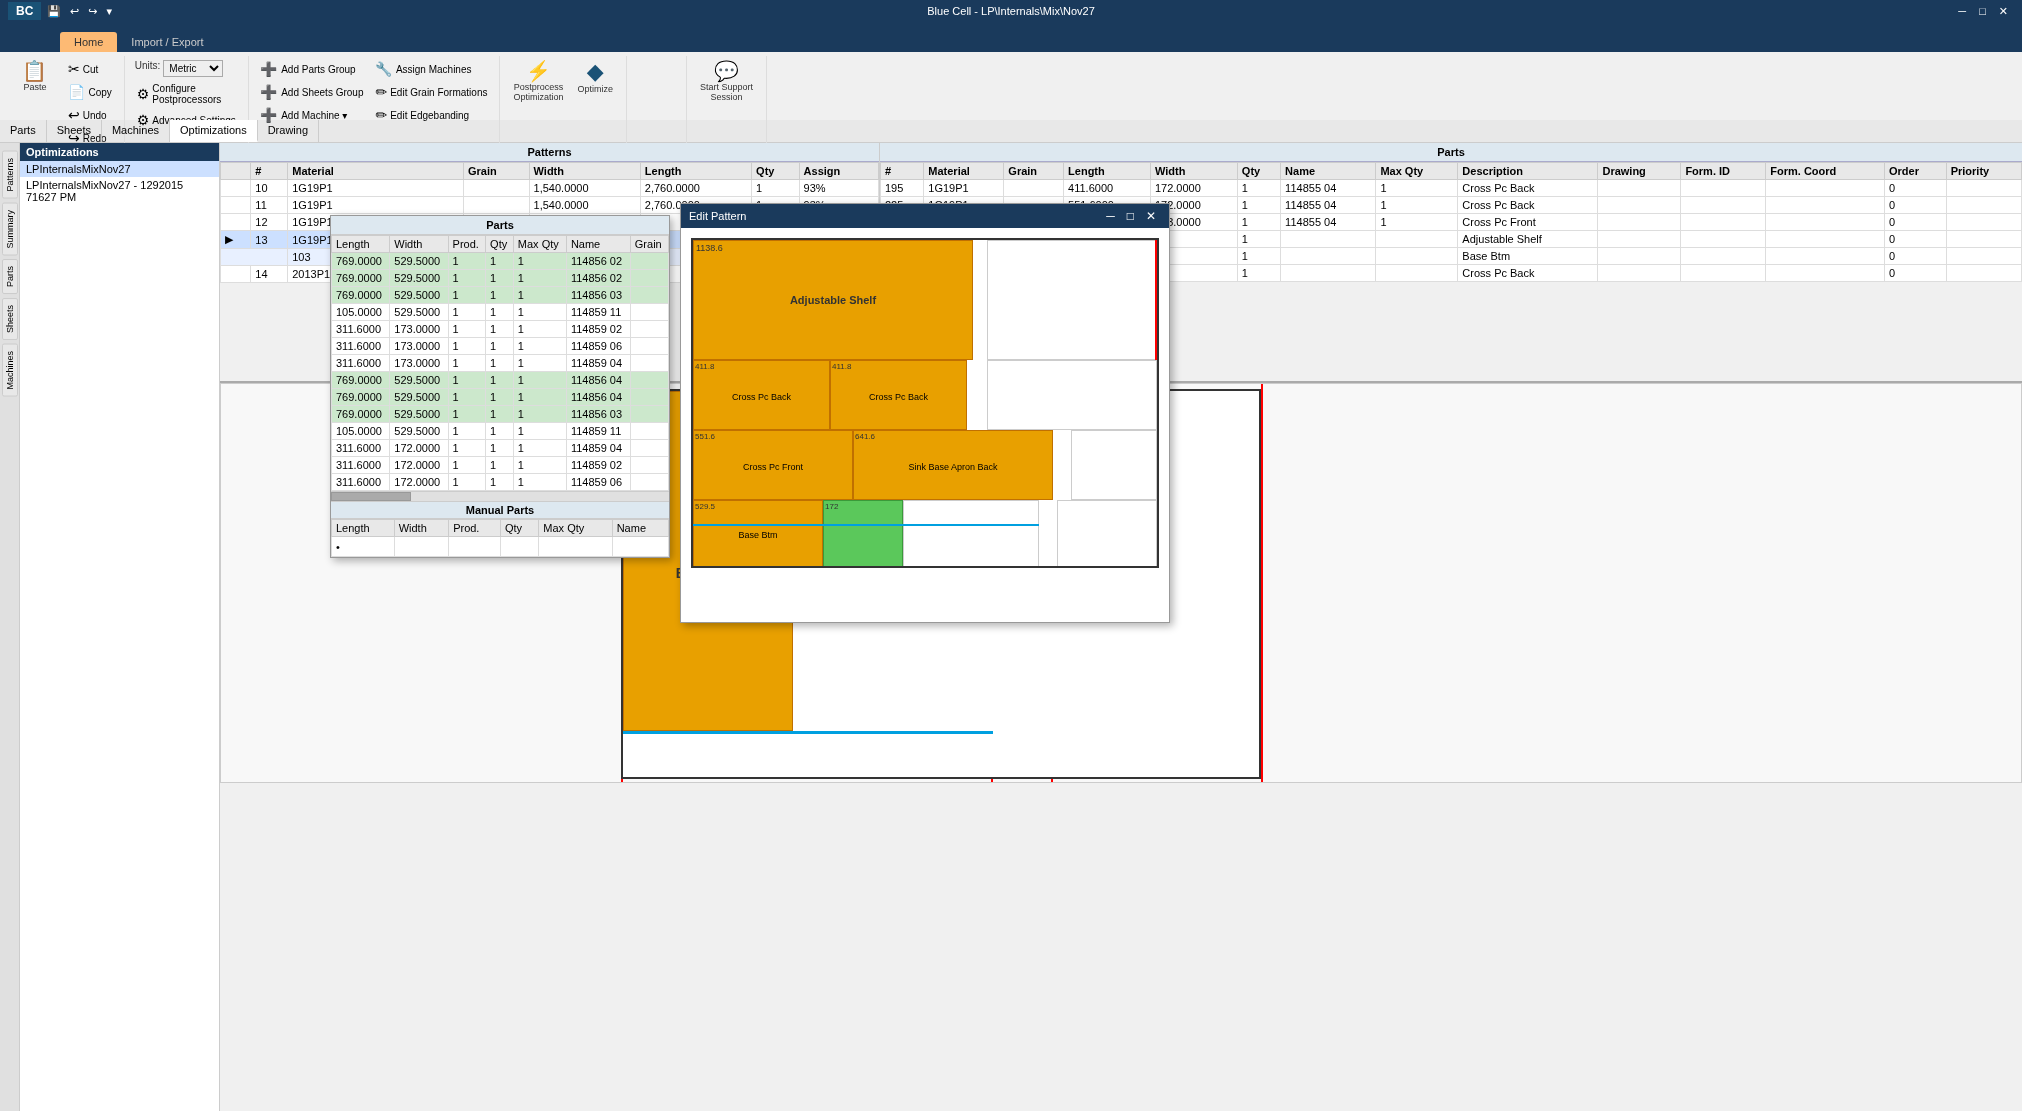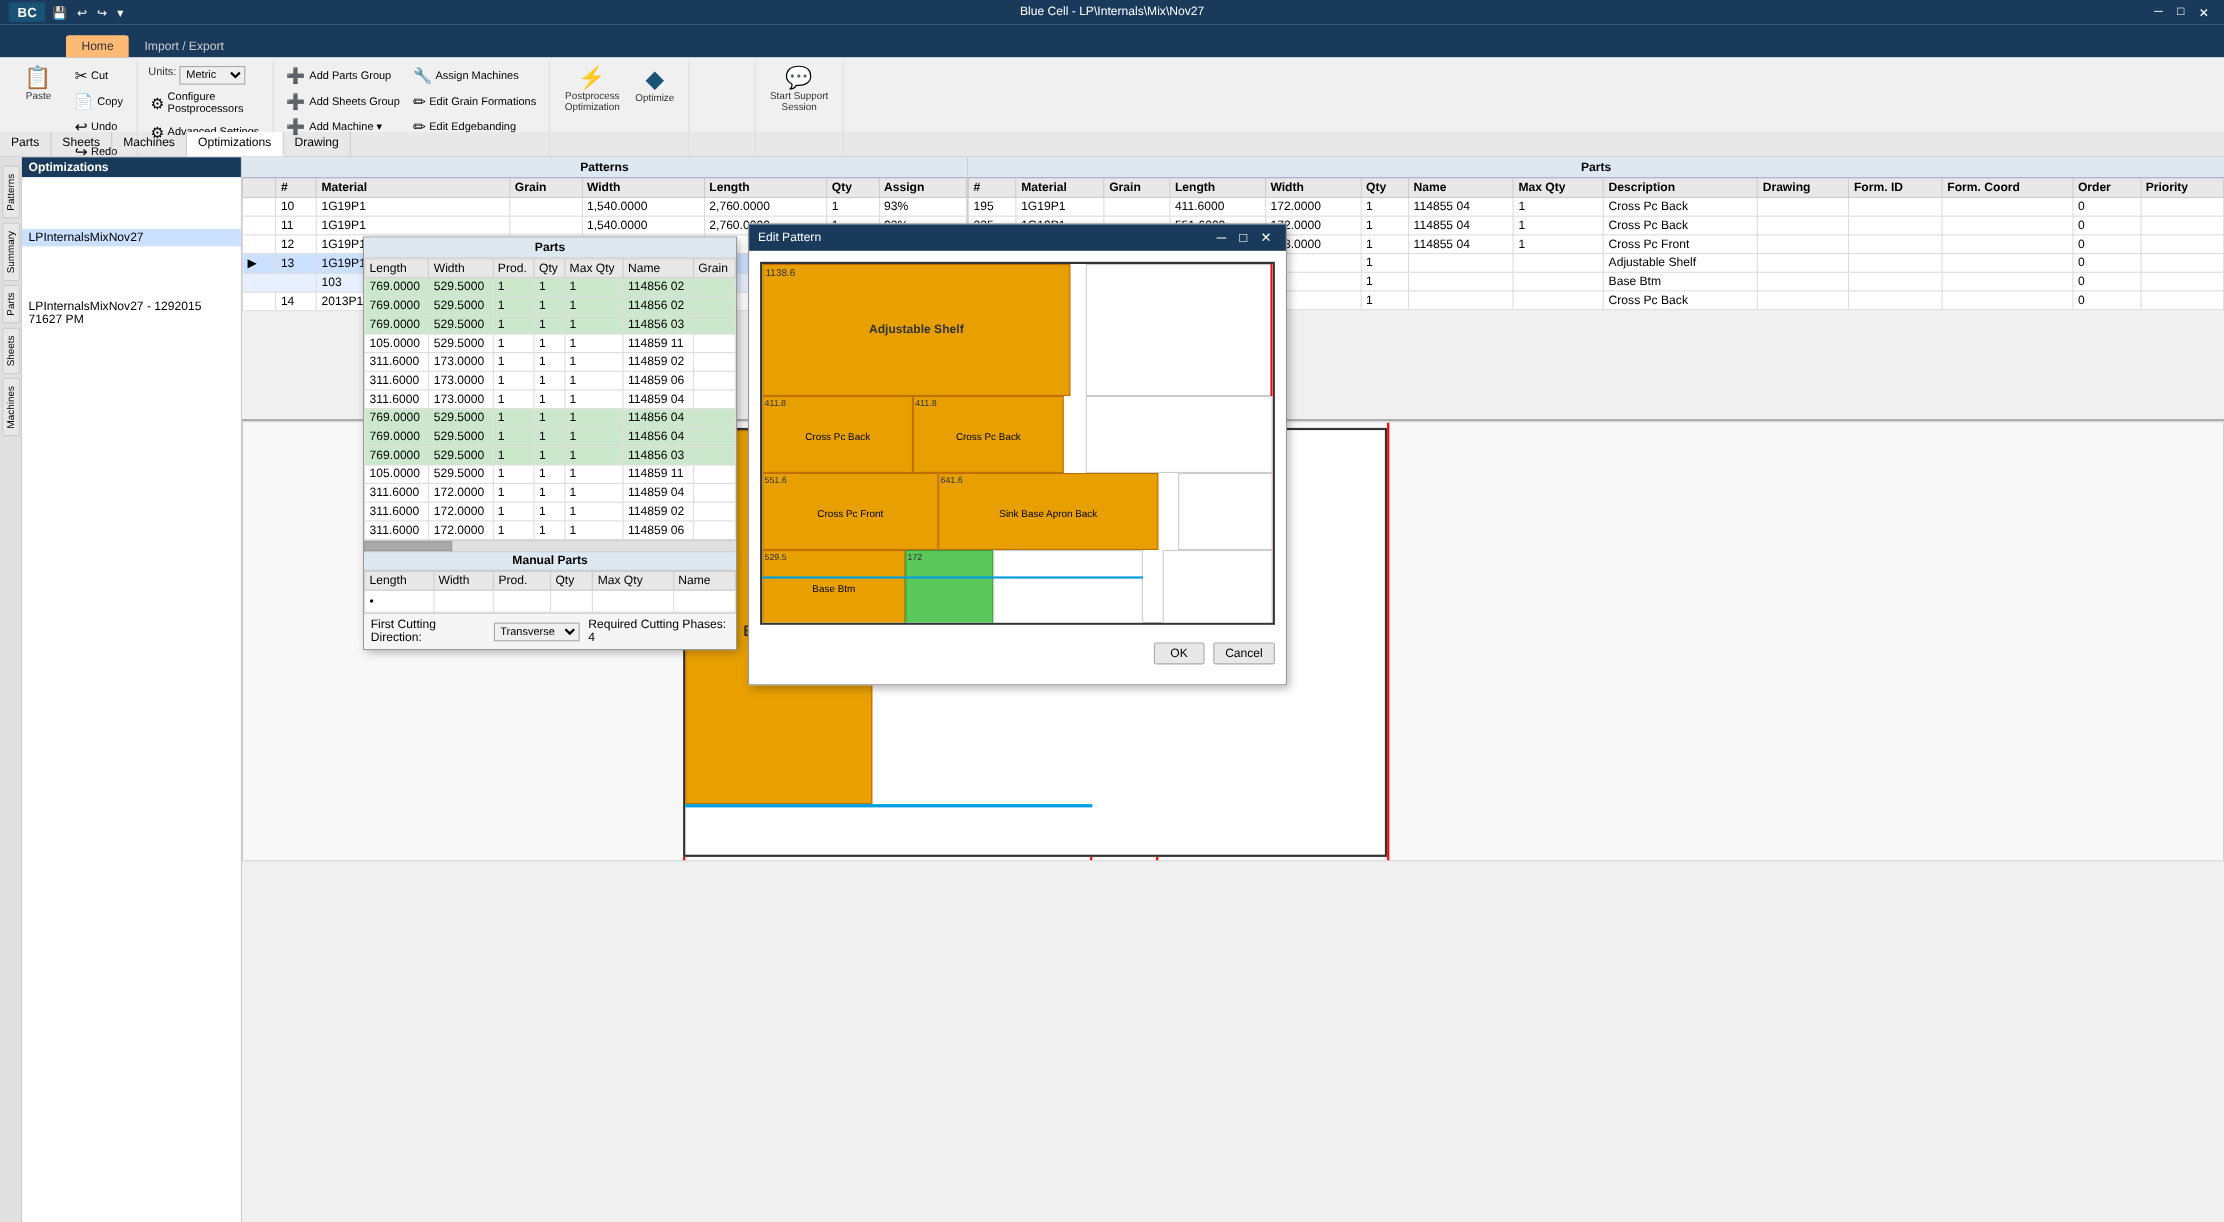--- a/index.html
+++ b/index.html
@@ -23,21 +23,21 @@
     .ribbon-btn-small .label { font-size: 10px; }
     .ribbon-col { display: flex; flex-direction: column; gap: 1px; }
     .qa-btn { background: transparent; border: none; color: white; font-size: 11px; cursor: pointer; padding: 1px 3px; }
     
     
     .main-layout { display: flex; height: calc(1111px - 22px - 98px); }
     
     
     .opt-panel { width: 200px; background: white; border-right: 1px solid #ccc; display: flex; flex-direction: column; }
     .opt-header { background: #1a3a5c; color: white; padding: 3px 6px; font-size: 11px; font-weight: bold; }
-    .opt-item { padding: 2px 6px; cursor: pointer; font-size: 11px; margin-top: 47px; }
+    .opt-item { padding: 2px 6px; cursor: pointer; font-size: 11px; }
     .opt-item.selected { background: #cce0ff; }
     
     
     .section-tabs { display: flex; background: #e8e8e8; border-bottom: 1px solid #ccc; }
     .section-tab { padding: 4px 10px; cursor: pointer; font-size: 11px; border-right: 1px solid #ccc; }
     .section-tab.active { background: white; border-bottom: 2px solid white; }
     
     
     .content-area { flex: 1; display: flex; flex-direction: column; overflow: hidden; position: relative; }
     
@@ -651,28 +651,20 @@
         <td style="border:1px solid #ddd;padding:2px 4px;">•</td>
         <td style="border:1px solid #ddd;padding:2px 4px;"></td>
         <td style="border:1px solid #ddd;padding:2px 4px;"></td>
         <td style="border:1px solid #ddd;padding:2px 4px;"></td>
         <td style="border:1px solid #ddd;padding:2px 4px;"></td>
         <td style="border:1px solid #ddd;padding:2px 4px;"></td>
       </tr>
     </tbody>
   </table>
 
-  <div style="display:flex;align-items:center;gap:8px;padding:4px 6px;border-top:1px solid #ccc;background:#f5f5f5;">
-    <span>First Cutting Direction:</span>
-    <select style="font-size:10px;padding:1px;border:1px solid #aaa;">
-      <option>Transverse</option>
-      <option>Longitudinal</option>
-    </select>
-    <span>Required Cutting Phases: 4</span>
-  </div>
 </div>
 
 <div style="position:fixed;top:203px;left:680px;width:490px;height:420px;background:white;border:1px solid #999;box-shadow:3px 3px 8px rgba(0,0,0,0.3);z-index:300;">
   <div style="background:#1a3a5c;color:white;padding:4px 8px;display:flex;justify-content:space-between;align-items:center;font-size:11px;cursor:move;">
     <span>Edit Pattern</span>
     <div style="display:flex;gap:2px;">
       <button style="background:transparent;border:none;color:white;cursor:pointer;font-size:12px;padding:1px 5px;">─</button>
       <button style="background:transparent;border:none;color:white;cursor:pointer;font-size:12px;padding:1px 5px;">□</button>
       <button style="background:transparent;border:none;color:white;cursor:pointer;font-size:12px;padding:1px 5px;">✕</button>
     </div>
@@ -719,17 +711,13 @@
       <div style="font-size:8px;color:#333;padding:1px;">172</div>
     </div>
 
     <div style="position:absolute;left:210px;top:260px;width:136px;height:68px;background:white;border:1px solid #ccc;"></div>
     <div style="position:absolute;right:0;top:260px;width:100px;height:68px;background:white;border:1px solid #ccc;"></div>
 
     <div style="position:absolute;bottom:40px;left:0;width:346px;height:2px;background:#00a0e0;"></div>
 
   </div>
 
-  <div style="display:flex;justify-content:flex-end;gap:8px;padding:6px 10px;">
-    <button class="btn-ok">OK</button>
-    <button class="btn-cancel">Cancel</button>
-  </div>
 </div>
 
 </body></html>

